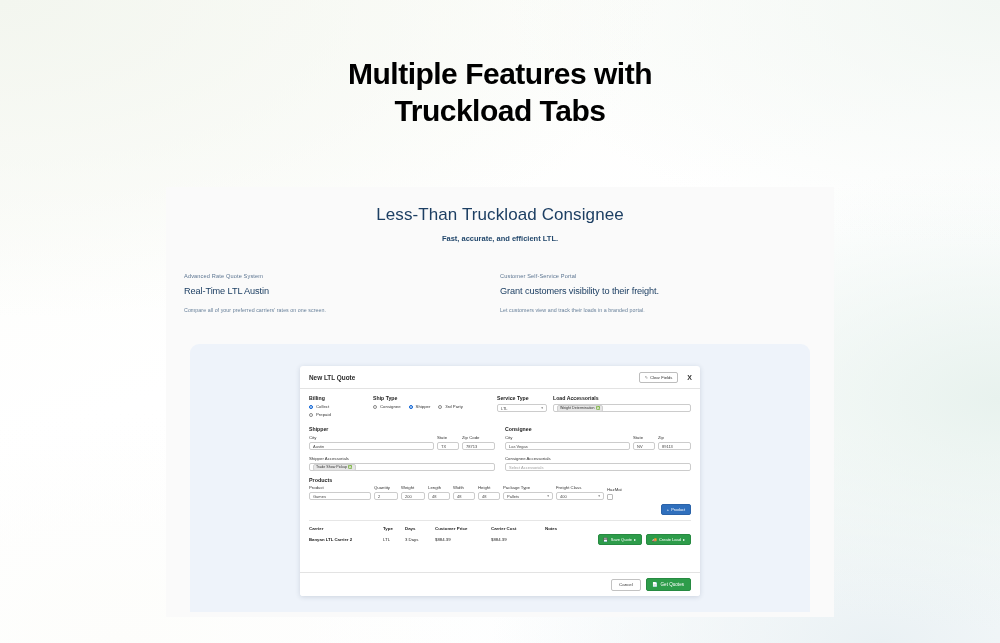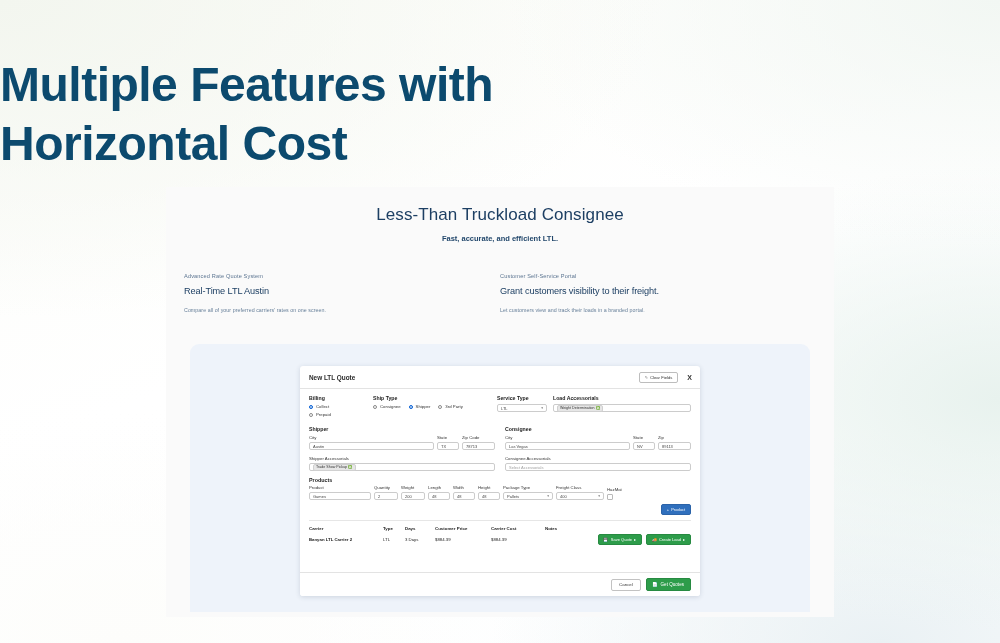--- a/index.html
+++ b/index.html
@@ -23,23 +23,24 @@
       radial-gradient(70% 60% at 100% 62%, #e8f2ee 0%, rgba(255,255,255,0) 60%),
       radial-gradient(60% 50% at 88% 100%, #eaf1f4 0%, rgba(255,255,255,0) 65%),
       radial-gradient(60% 60% at 12% 100%, #fdfdfb 0%, rgba(255,255,255,0) 60%),
       linear-gradient(160deg, #fbfcf8 0%, #ffffff 45%, #fdfefe 100%);
   }
   .hero-title {
     position: absolute;
     top: 56px;
     left: 0;
     width: 1000px;
-    color: #0c4a6e;
+    text-align: center;
+    color: #000000;
     font-weight: 800;
-    font-size: 48px;
+    font-size: 30px;
     line-height: 1.22;
     letter-spacing: -0.5px;
   }
   .hero-title .line { display: block; }
 
   
   .panel {
     position: absolute;
     left: 166px;
     top: 187px;
@@ -267,21 +268,21 @@
     gap: 5px;
   }
 </style>
 </head>
 <body>
 
 <div class="bg-wrap"></div>
 
 <div class="hero-title">
   <span class="line">Multiple Features with</span>
-  <span class="line">Horizontal Cost</span>
+  <span class="line">Truckload Tabs</span>
 </div>
 
 <div class="panel">
 
   <div class="panel-head">
     <h2>Less-Than Truckload Consignee</h2>
     <p>Fast, accurate, and efficient LTL.</p>
   </div>
 
   <div class="cols">

